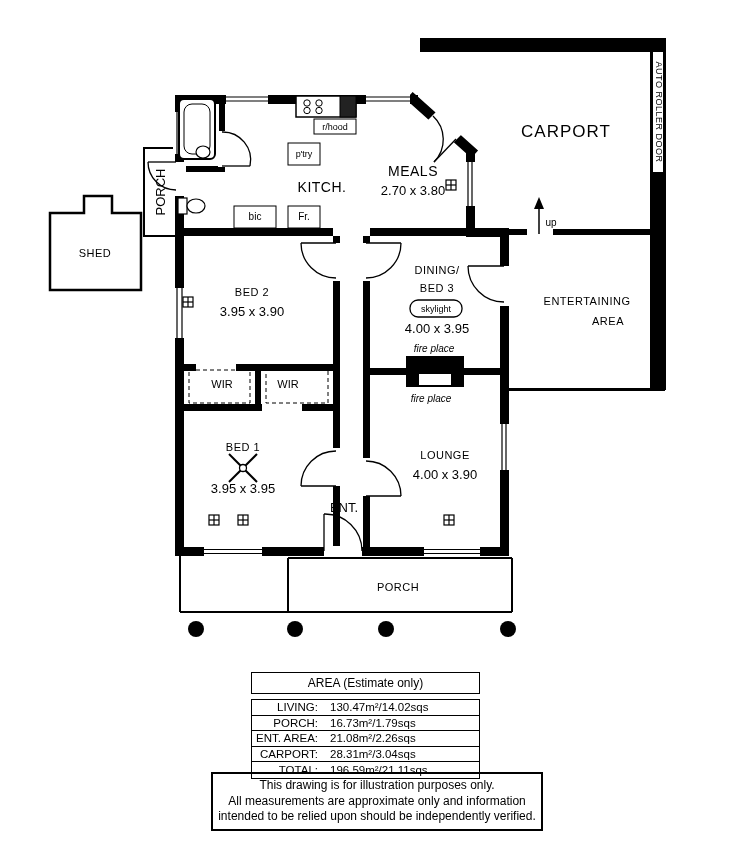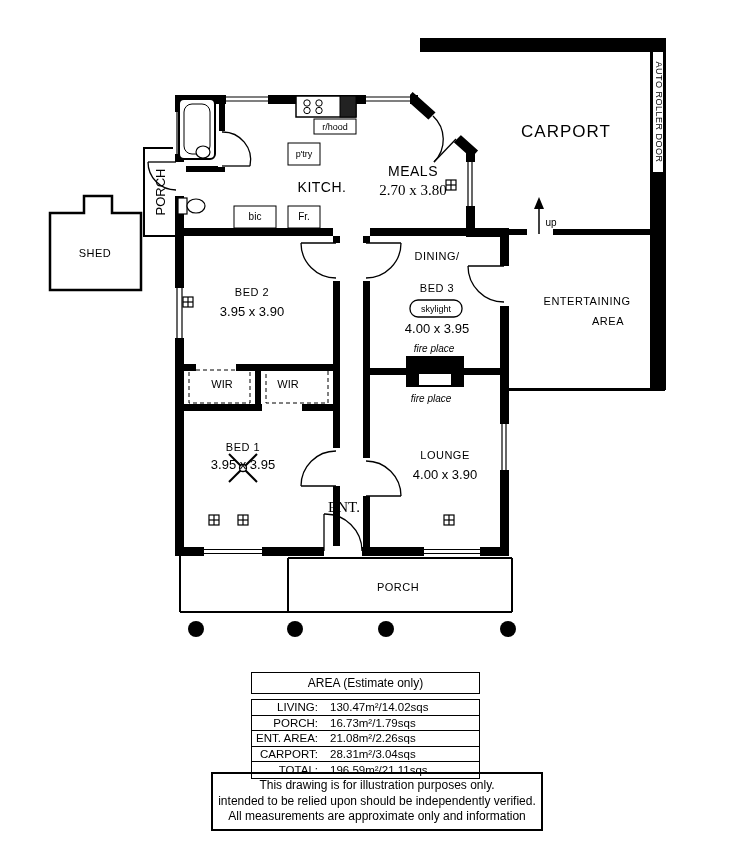--- a/index.html
+++ b/index.html
@@ -7,21 +7,21 @@
   body { width:750px; height:867px; font-family:"Liberation Sans", sans-serif; color:#000; }
   .plan { position:relative; width:750px; height:867px; background:#fff; overflow:hidden; }
   svg { position:absolute; left:0; top:0; }
   .lbl { position:absolute; transform:translate(-50%,-50%); white-space:nowrap; color:#000; line-height:1; }
   .rot-ccw { transform:translate(-50%,-50%) rotate(-90deg); }
   .rot-cw  { transform:translate(-50%,-50%) rotate(90deg); }
   .fs17 { font-size:17px; letter-spacing:1px; }
   .fs15 { font-size:11px; letter-spacing:.5px; }
   .fs14 { font-size:14px; letter-spacing:.5px; }
   .fs13 { font-size:13px; }
-  .fs12 { font-size:15px;font-family:Liberation Serif, serif; }
+  .fs12 { font-size:13px; }
   .fs11 { font-size:11px; }
   .fs10 { font-size:10px; }
   .fs9  { font-size:9px; }
   .it   { font-style:italic; }
   .area-table { position:absolute; left:251px; top:672px; width:229px; }
   .area-title { border:1.5px solid #000; text-align:center; font-size:12px; padding:3px 0; }
   .area-rows  { border:1.5px solid #000; margin-top:5px; }
   .area-row   { display:flex; align-items:center; height:15.6px; font-size:11.5px; border-bottom:1px solid #000; }
   .area-row:last-child { border-bottom:none; }
   .area-row .al { flex:0 0 78px; text-align:right; padding-right:12px; }
@@ -258,32 +258,32 @@
 
   <div class="lbl fs17" style="left:566px;top:131px;">CARPORT</div>
   <div class="lbl fs9 rot-cw" style="left:658px;top:112px;letter-spacing:.5px;">AUTO ROLLER DOOR</div>
   <div class="lbl fs13 rot-ccw" style="left:160px;top:192px;">PORCH</div>
   <div class="lbl fs15" style="left:95px;top:253px;">SHED</div>
   <div class="lbl fs14" style="left:322px;top:187px;text-align:center;">KITCH.</div>
   <div class="lbl fs14" style="left:413px;top:171px;">MEALS</div>
   <div class="lbl fs12" style="left:413px;top:190px;">2.70 x 3.80</div>
   <div class="lbl fs15" style="left:252px;top:292px;">BED 2</div>
   <div class="lbl fs13" style="left:252px;top:311px;">3.95 x 3.90</div>
-  <div class="lbl fs15" style="left:437px;top:256px;">DINING/</div>
+  <div class="lbl fs15" style="left:437px;top:270px;">DINING/</div>
   <div class="lbl fs15" style="left:437px;top:288px;">BED 3</div>
   <div class="lbl fs9" style="left:436px;top:309px;">skylight</div>
   <div class="lbl fs13" style="left:437px;top:328px;">4.00 x 3.95</div>
   <div class="lbl fs15" style="left:587px;top:301px;">ENTERTAINING</div>
   <div class="lbl fs15" style="left:587px;top:321px;margin-left:21px;">AREA</div>
   <div class="lbl fs10 it" style="left:434px;top:349px;">fire place</div>
   <div class="lbl fs10 it" style="left:431px;top:399px;">fire place</div>
   <div class="lbl fs11" style="left:222px;top:384px;">WIR</div>
   <div class="lbl fs11" style="left:288px;top:384px;">WIR</div>
   <div class="lbl fs15" style="left:243px;top:447px;">BED 1</div>
-  <div class="lbl fs13" style="left:243px;top:464px;">3.95 x 3.95</div>
+  <div class="lbl fs13" style="left:243px;top:488px;">3.95 x 3.95</div>
   <div class="lbl fs15" style="left:445px;top:455px;">LOUNGE</div>
   <div class="lbl fs13" style="left:445px;top:474px;">4.00 x 3.90</div>
   <div class="lbl fs12" style="left:344px;top:507px;">ENT.</div>
   <div class="lbl fs15" style="left:398px;top:587px;">PORCH</div>
   <div class="lbl fs10" style="left:551px;top:223px;">up</div>
   <div class="lbl fs10" style="left:255px;top:217px;">bic</div>
   <div class="lbl fs10" style="left:304px;top:217px;">Fr.</div>
   <div class="lbl fs9" style="left:304px;top:154px;">p'try</div>
   <div class="lbl fs9" style="left:335px;top:127px;">r/hood</div>
 
@@ -308,17 +308,17 @@
       </div>
       <div class="area-row">
         <span class="al">TOTAL:</span>
         <span class="av">196.59m²/21.11sqs</span>
       </div>
     </div>
   </div>
 
   <div class="disclaimer">
     <div>This drawing is for illustration purposes only.</div>
+    <div>All measurements are approximate only and information</div>
     <div>intended to be relied upon should be independently verified.</div>
-    <div>All measurements are approximate only and information</div>
   </div>
 
 </div>
 
 </body></html>

